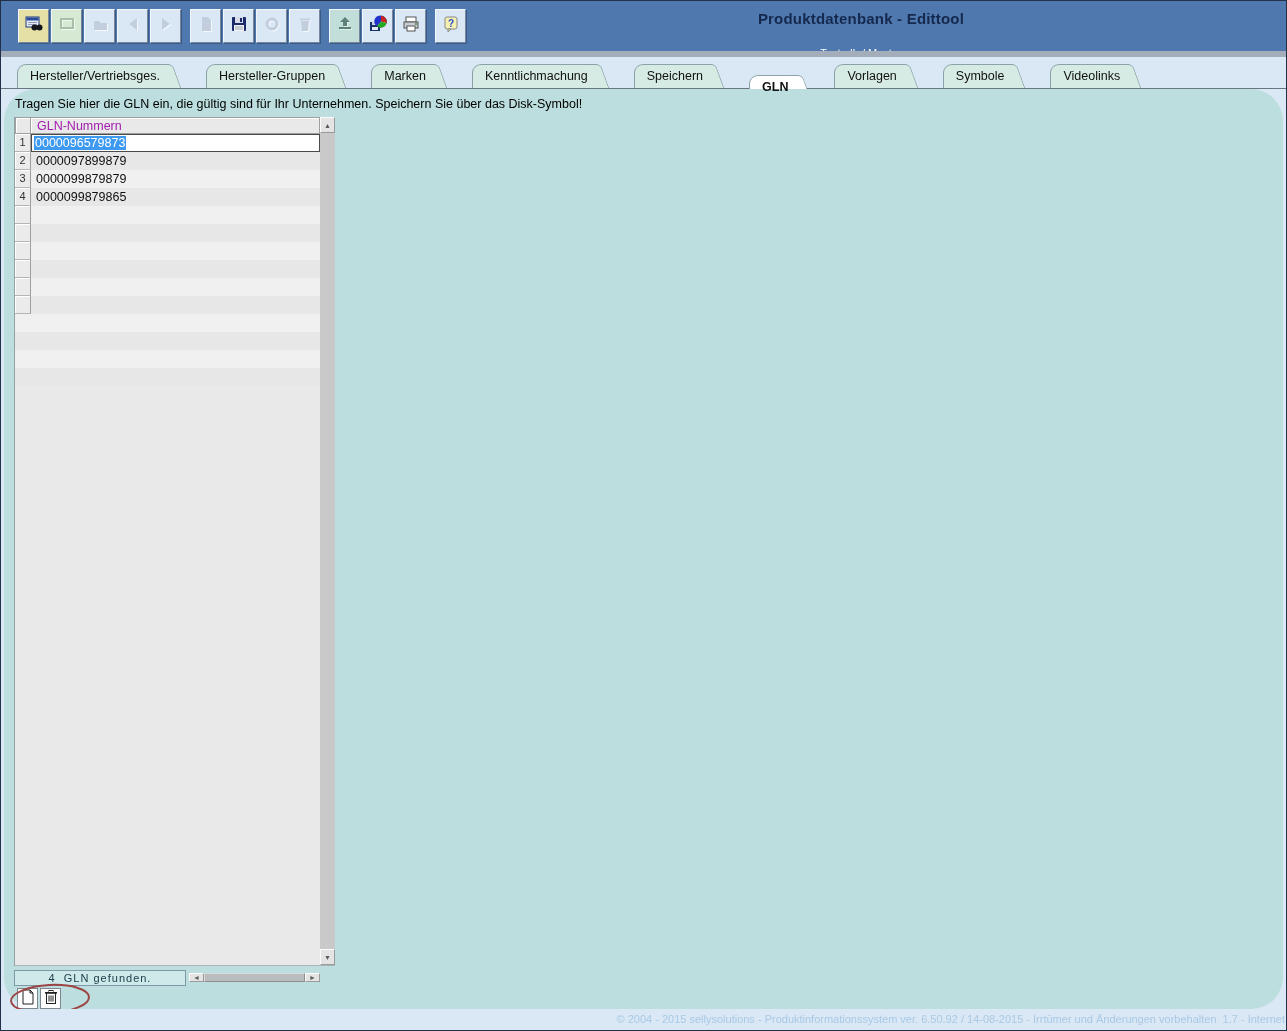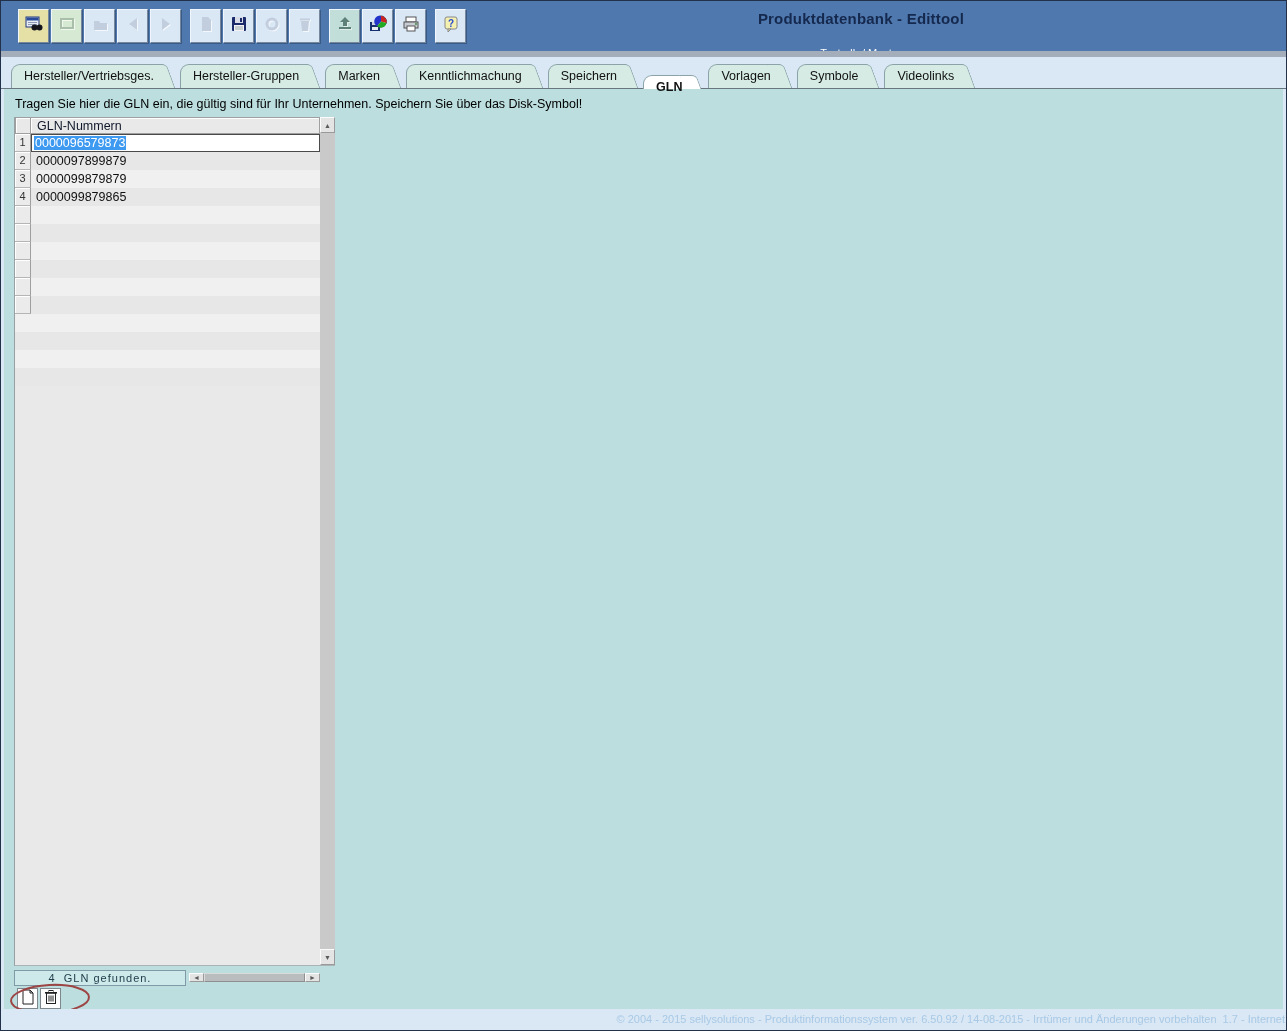--- a/index.html
+++ b/index.html
@@ -17,40 +17,40 @@
   .tbbtn.teal   { background:#c2ded8; }
   .tbgap { width:7px; }
   .titleblock { position:absolute; left:620px; top:9px; width:480px; text-align:center; }
   .title { font-size:15px; font-weight:bold; color:#15284d; letter-spacing:.2px; }
   .subtitle { font-size:11px; color:#ffffff; margin-top:20px; }
 
   .graystrip { position:absolute; top:50px; left:0; right:0; height:6px; background:#a4aeba; }
 
   
   .tabzone { position:absolute; top:56px; left:0; right:0; height:32px; background:#d9e8f4;
-             border-bottom:1px solid #68767f; display:flex; align-items:flex-end; padding-left:10px; }
+             border-bottom:1px solid #68767f; display:flex; align-items:flex-end; padding-left:16px;gap:20px; }
   .tab { position:relative; height:24px; padding:0 8px 0 12px; margin-right:17px; background:#d5ebe4;
          border:1px solid #8ba3a8; border-bottom:none; border-radius:9px 0 0 0;
          font-size:12.5px; color:#111; line-height:23px; cursor:default; z-index:1; white-space:nowrap; }
   .tab::after { content:""; position:absolute; top:-1px; right:-9px; bottom:0; width:16px;
                 background:inherit; transform:skewX(20deg); border:1px solid #8ba3a8;
                 border-left:none; border-bottom:none; border-radius:0 5px 0 0; }
   .tab.active { background:#ffffff; font-weight:bold; height:14px; margin-bottom:-1px; z-index:3; }
 
   
-  .content { position:absolute; top:88px; left:3px; right:3px; bottom:21px; background:#bcdede; }
+  .content { position:absolute; top:88px; left:3px; right:3px; bottom:21px; background:#bcdede;border-radius:32px; }
   .instruction { padding:8px 0 0 11px; font-size:12.5px; color:#000; }
 
   .grid { position:absolute; left:10px; top:28px; width:321px; height:849px; display:flex;
           background:#e9e9e9; border-left:1px solid #97a1a5; border-bottom:1px solid #aab4b8; }
   .gridmain { width:305px; display:flex; flex-direction:column; }
   .hrow { display:flex; height:17px; }
   .corner { width:16px; background:#e9e9e9; border:1px solid #9f9f9f; box-shadow:inset 1px 1px 0 #fff; }
   .hcell { flex:1; background:#e9e9e9; border:1px solid #9f9f9f; border-left:none;
-           box-shadow:inset 1px 1px 0 #fff; font-size:12.5px; color:#0f172a; padding:1px 0 0 6px; }
+           box-shadow:inset 1px 1px 0 #fff; font-size:12.5px; color:#a21caf; padding:1px 0 0 6px; }
   .row { display:flex; height:18px; font-size:12.5px; }
   .rnum { width:16px; background:#ebebeb; border-right:1px solid #9f9f9f; border-bottom:1px solid #b5b5b5;
           box-shadow:inset 1px 1px 0 #fff; font-size:11px; color:#333; text-align:center; line-height:17px; }
   .rval { flex:1; padding:2px 0 0 5px; color:#111; }
   .row.edit .rval { background:#fff; border:1px solid #4a4a4a; padding:1px 0 0 2px; }
   .sel { background:#3e9af0; color:#fff; padding:0 1px; }
   .bg-a { background:#e7e7e7; } .bg-b { background:#f0f0f0; }
   .filler { flex:1; background-color:#e9e9e9;
             background-image:repeating-linear-gradient(180deg,#f0f0f0 0 18px,#e7e7e7 18px 36px);
             background-size:100% 72px; background-repeat:no-repeat; }

